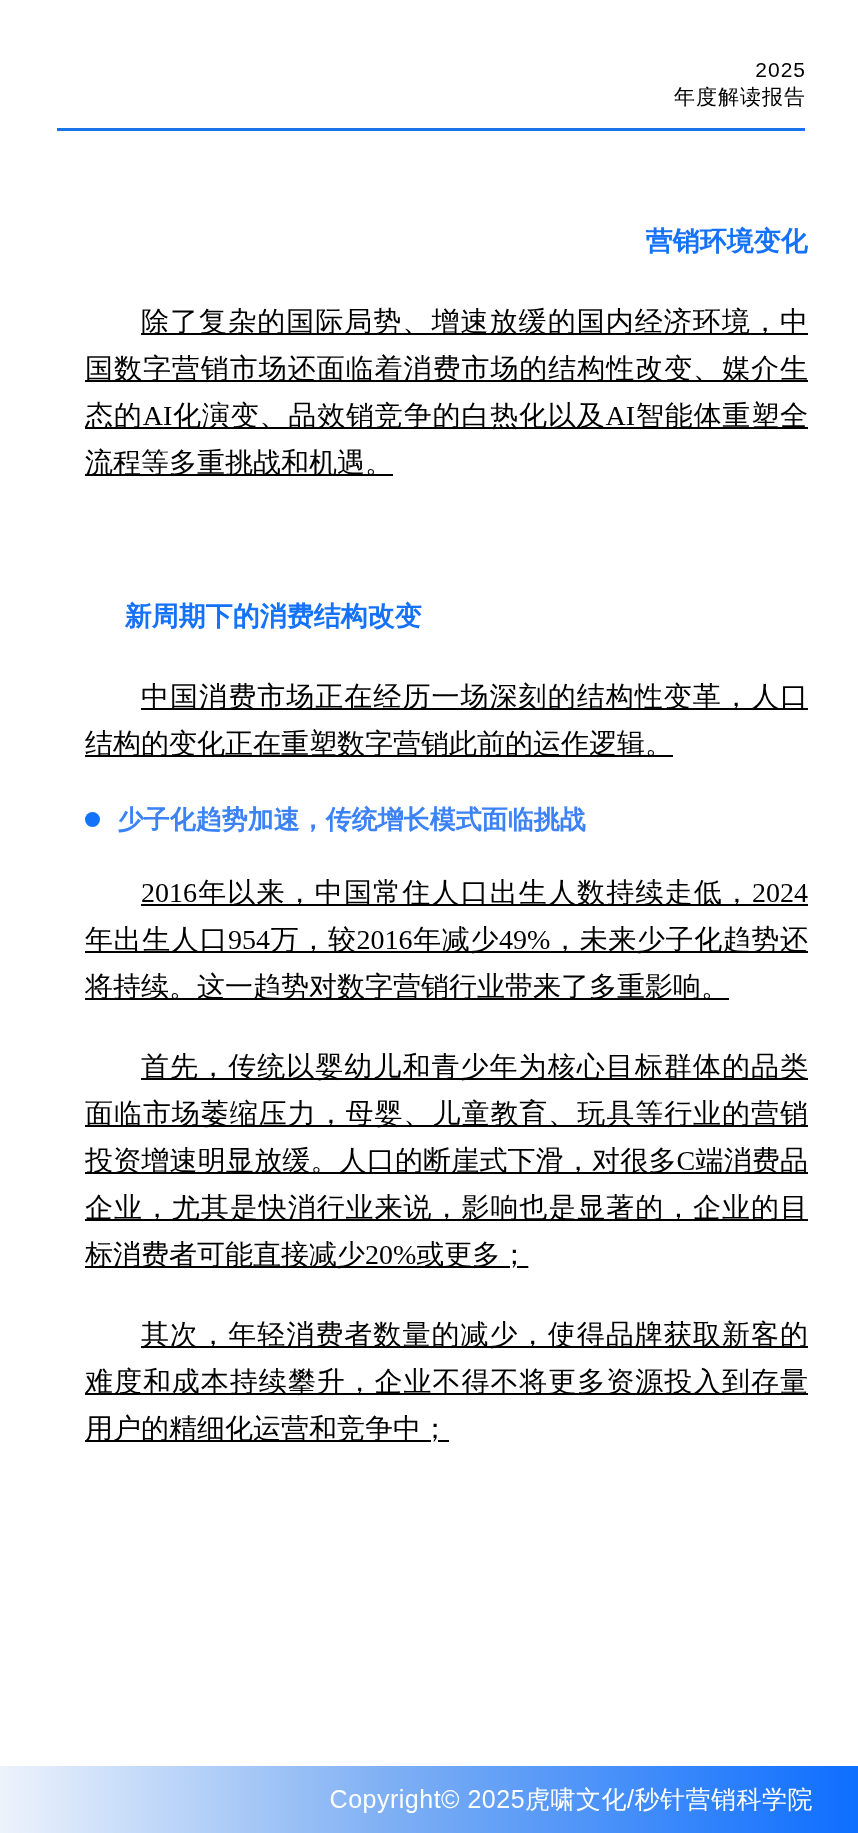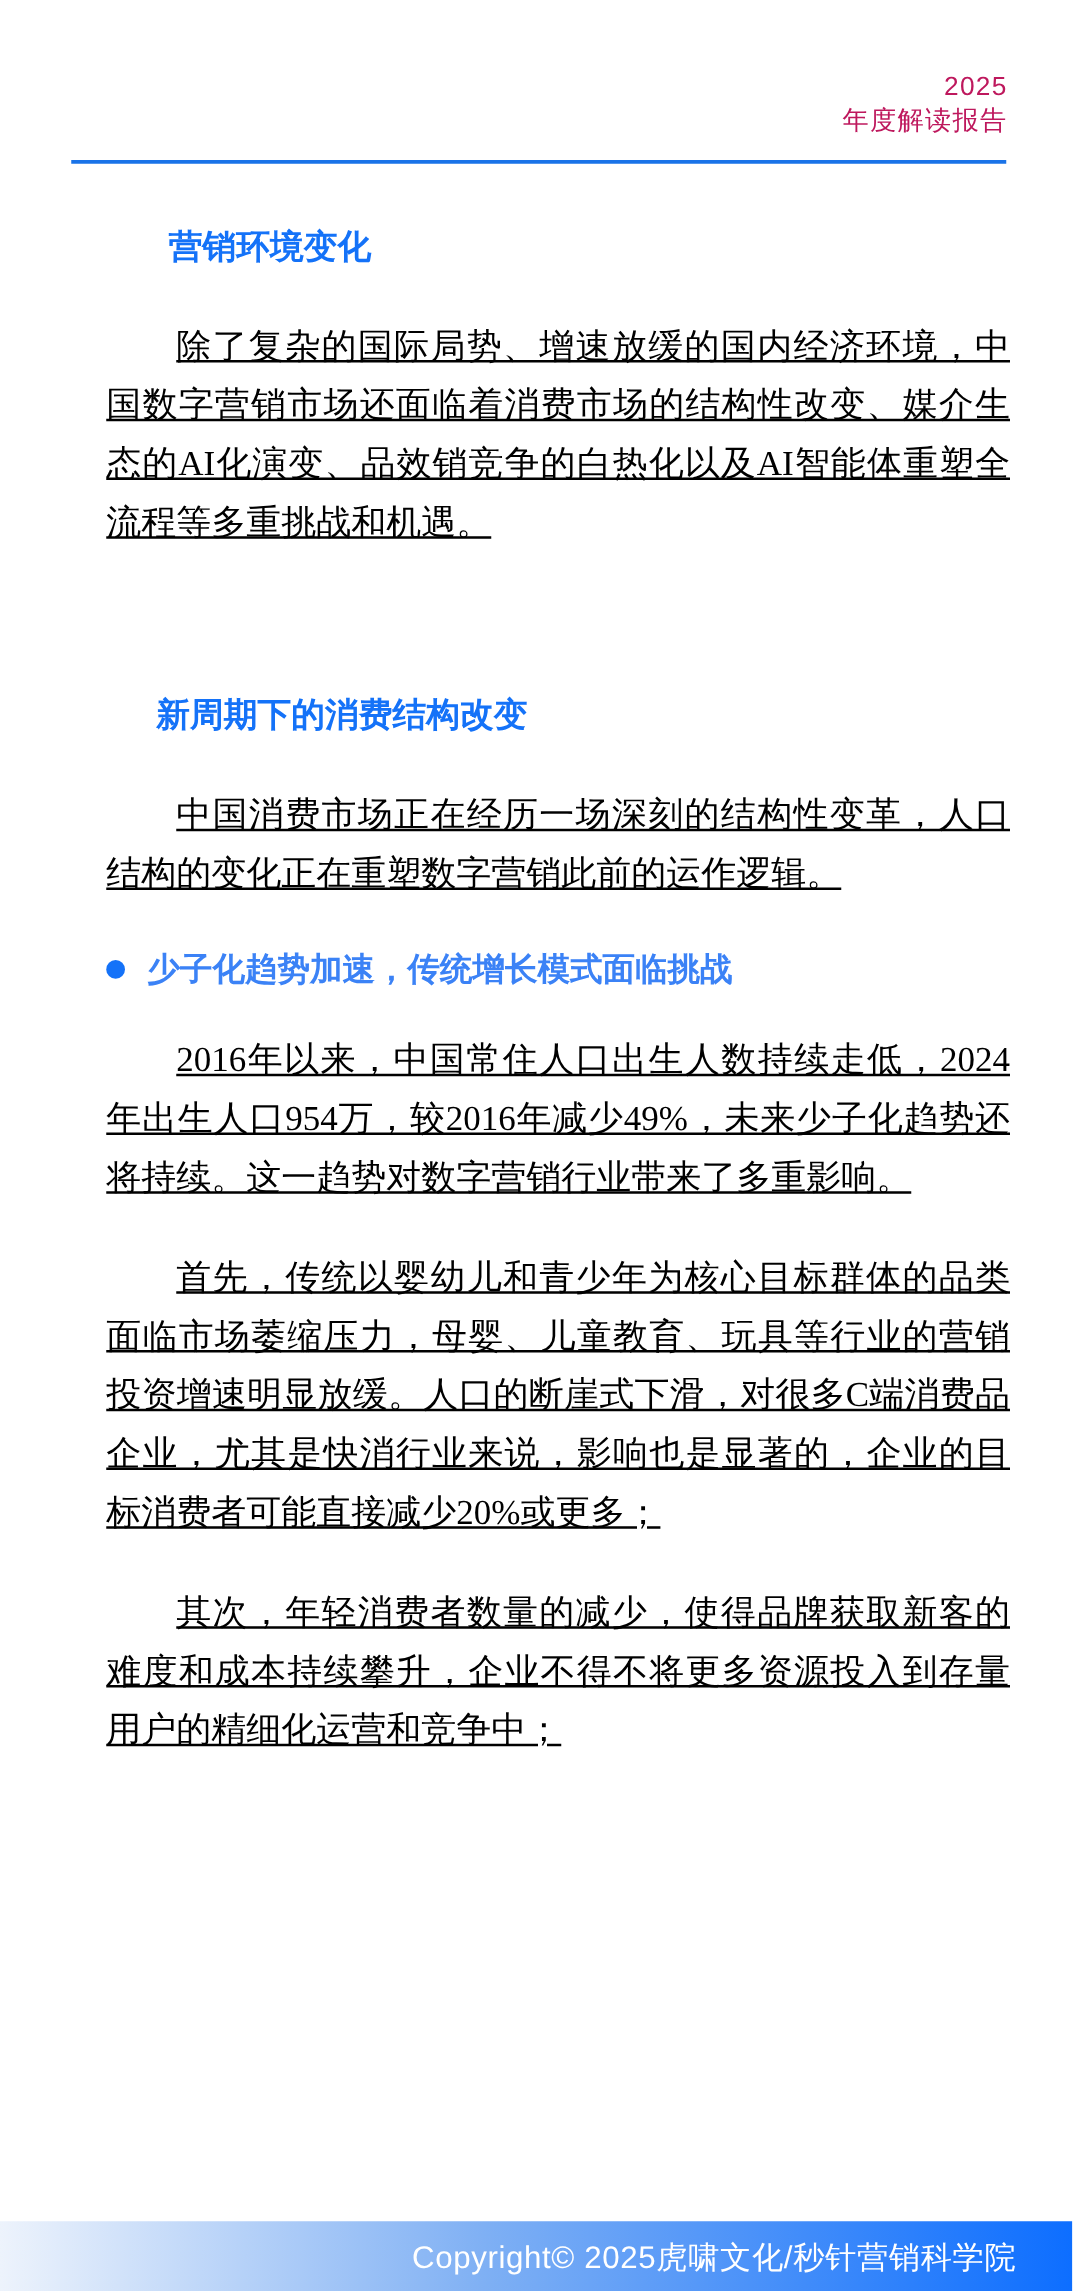--- a/index.html
+++ b/index.html
@@ -13,41 +13,41 @@
     color: #000000;
   }
 
   
   .header {
     padding: 56px 52px 0 85px;
     text-align: right;
     font-family: "Liberation Sans", "DejaVu Sans", sans-serif;
     font-size: 21px;
     line-height: 27px;
-    color: #be185d;
+    color: #000000;
     letter-spacing: 1px;
   }
   .divider {
     height: 3px;
     background: #1a73e8;
     margin: 18px 53px 0 57px;
   }
 
   
   .content {
     padding: 0 50px 0 85px;
   }
   .heading {
     font-family: "Liberation Sans", "DejaVu Sans", sans-serif;
     font-weight: bold;
     font-size: 27px;
     line-height: 34px;
     color: #1472f8;
   }
-  .heading-1 { margin: 49px 0 0 50px; }
+  .heading-1 { margin: 93px 0 0 50px; text-align: right; }
   .heading-2 { margin: 113px 0 0 40px; }
 
   .para {
     font-size: 28px;
     line-height: 47px;
     text-align: justify;
     text-indent: 2em;
     margin: 0;
     color: #000000;
     text-decoration: underline;
@@ -75,21 +75,21 @@
     line-height: 34px;
     color: #3b82f6;
   }
 
   
   .footer {
     position: absolute;
     left: 0;
     bottom: 0;
     width: 100%;
-    height: 56px;
+    height: 67px;
     background: linear-gradient(to right, #edf3fc 0%, #7fb0f4 45%, #0d6eff 100%);
     display: flex;
     align-items: center;
     justify-content: flex-end;
     padding-right: 45px;
     box-sizing: border-box;
   }
   .footer-text {
     font-family: "Liberation Sans", "DejaVu Sans", sans-serif;
     font-size: 25px;

